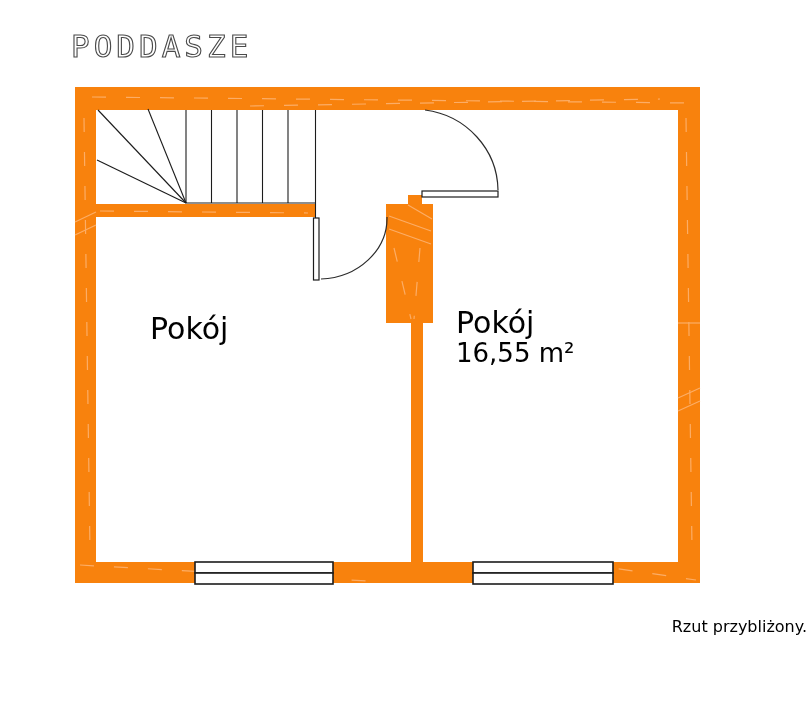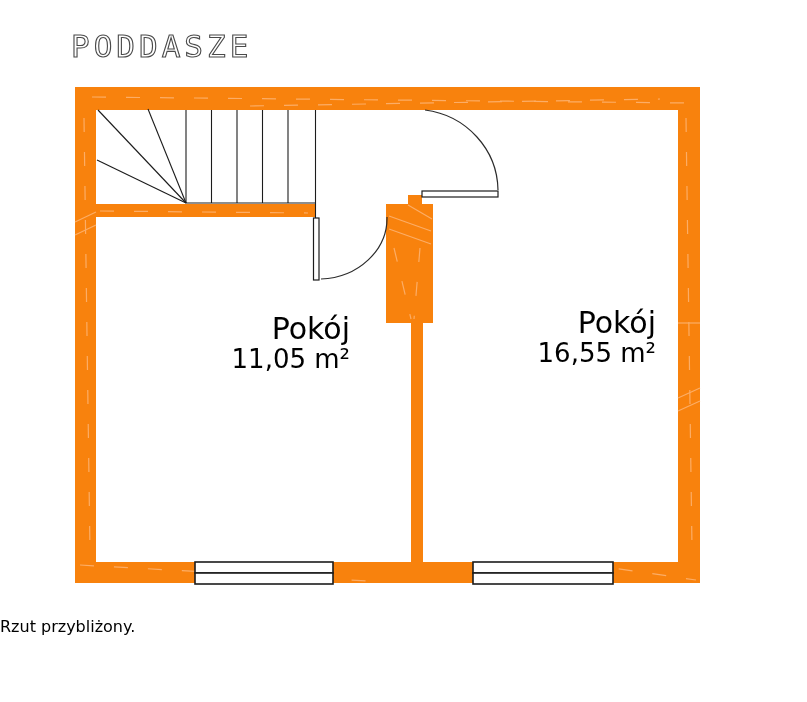--- a/index.html
+++ b/index.html
@@ -29,27 +29,27 @@
   }
   .plan-svg{position:absolute;left:0;top:0;}
   .wall{fill:var(--wall);stroke:none;}
   .hatch{stroke:var(--hatch);stroke-width:1.2;fill:none;}
   .hatch.dashed{stroke-dasharray:14 20;}
   .blk{stroke:var(--line);stroke-width:1.1;fill:none;}
   .arc{stroke:#2B2B2B;stroke-width:1.2;fill:none;}
   .leaf{fill:#FFFFFF;stroke:var(--line);stroke-width:1.2;}
   .win{fill:#FFFFFF;stroke:var(--line);stroke-width:1.6;}
   .room-label{
-    position:absolute;text-align:right;color:var(--text);
+    position:absolute;text-align:left;color:var(--text);
   }
   .room-label .room-name{font-size:30px;line-height:33px;font-weight:400;}
   .room-label .room-area{font-size:26px;line-height:29px;font-weight:400;}
   .footer-note{
     position:absolute;left:0;top:616px;width:807px;
-    text-align:left;color:var(--text);
+    text-align:right;color:var(--text);
     font-size:16px;line-height:22px;
   }
 </style>
 </head>
 <body>
 
 <div class="canvas">
 
   <div class="page-title">PODDASZE</div>
 
@@ -112,21 +112,20 @@
       <rect class="win" x="195" y="573" width="138" height="11"></rect>
     </g>
     <g>
       <rect class="win" x="473" y="562" width="140" height="11"></rect>
       <rect class="win" x="473" y="573" width="140" height="11"></rect>
     </g>
   </svg>
 
   <div class="room-label" style="left:150px;top:312px;width:200px;">
     <div class="room-name">Pokój</div>
-    <div class="room-area">11,05 m²</div>
   </div>
   <div class="room-label" style="left:456px;top:306px;width:200px;">
     <div class="room-name">Pokój</div>
     <div class="room-area">16,55 m²</div>
   </div>
 
   <div class="footer-note">
     <div>Rzut przybliżony.</div>
   </div>
 

